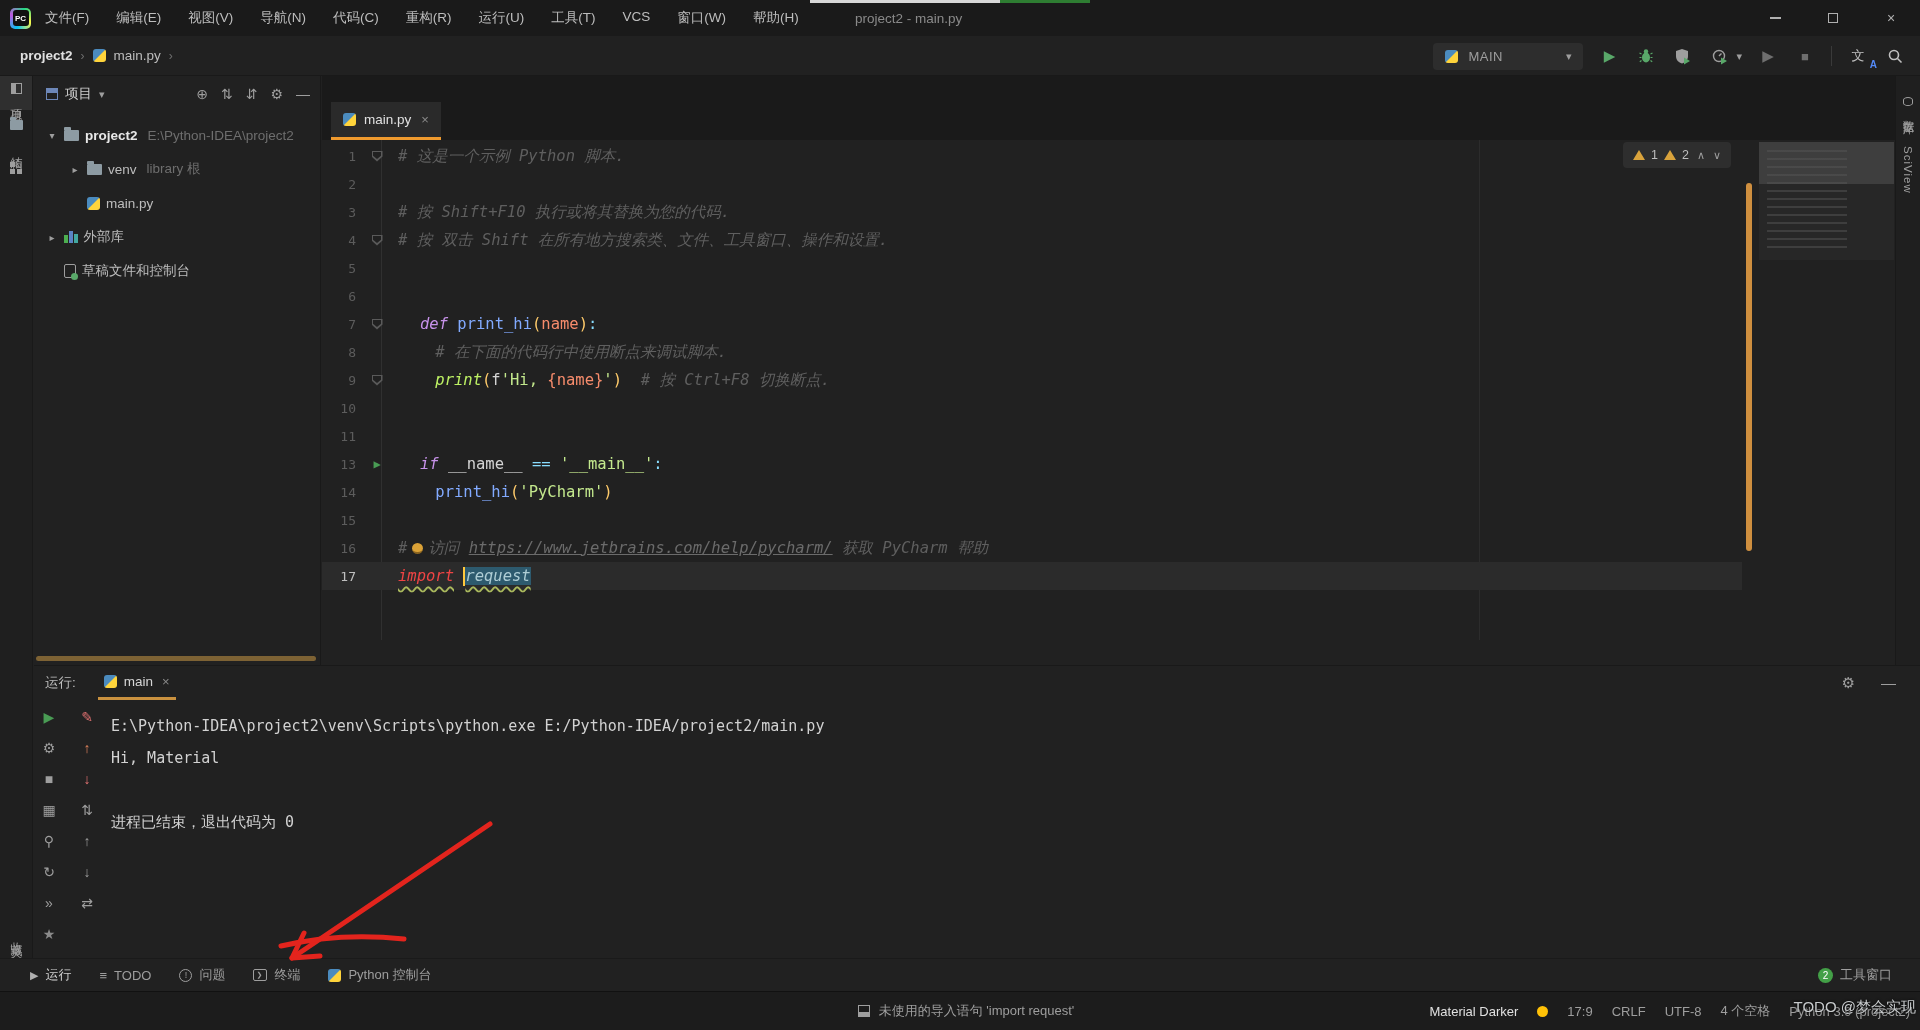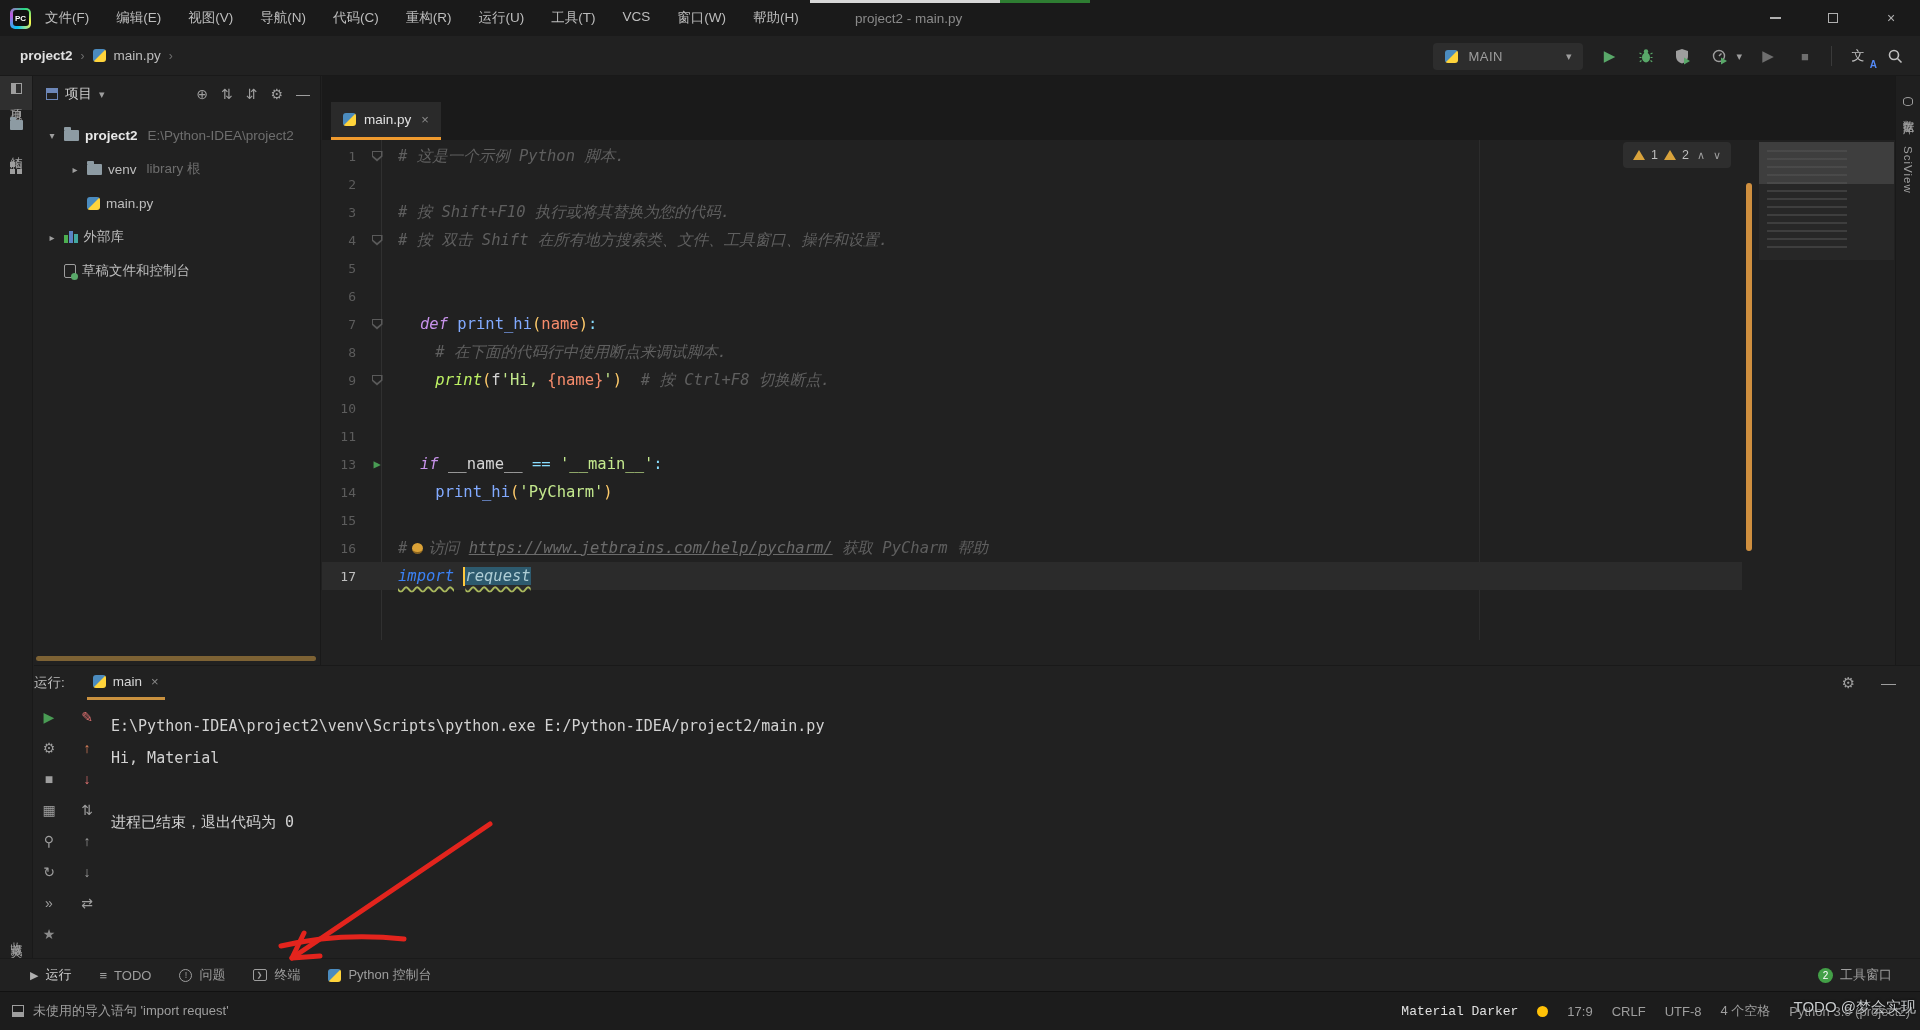--- a/index.html
+++ b/index.html
@@ -112,21 +112,21 @@
   .cm{color:#5f5f5f;font-style:italic;}
   .cml{color:#6b6b6b;font-style:italic;text-decoration:underline;}
   .kw{color:#c792ea;font-style:italic;margin-left:22px;}
   .fn{color:#82aaff;}
   .fni{color:#bef264;font-style:italic;}
   .br{color:#ffcb6b;}
   .pr{color:#f78c6c;}
   .op{color:#89ddff;}
   .st{color:#c3e88d;}
   .pl{color:#d4d4d4;}
-  .gh{color:#3b82f6;font-style:italic;}
+  .gh{color:#ef4444;font-style:italic;}
   .wv{text-decoration-line:underline;text-decoration-style:wavy;text-decoration-color:#a9b85c;
     text-underline-offset:5px;text-decoration-thickness:1.5px;}
   .sel{background:#2d5a6e;color:#aecdd5;}
   .bulb{display:inline-block;width:11px;height:11px;border-radius:50%;background:#dba237;
     margin:0 5px -1px 5px;border-bottom:2px solid #8a6420;}
   .caret{display:inline-block;width:2px;height:19px;background:#ffc83d;vertical-align:middle;}
   #ed-scroll-thumb{position:absolute;left:1424px;top:107px;width:6px;height:368px;background:#cf8f3f;border-radius:3px;}
   #inspect-widget{position:absolute;left:1301px;top:66px;height:26px;background:#2e2e2e;border-radius:4px;
     display:flex;align-items:center;gap:6px;padding:0 10px;font-size:12.5px;color:#bdbdbd;}
   .warn-tri{width:0;height:0;border-left:6px solid transparent;border-right:6px solid transparent;
@@ -141,21 +141,21 @@
   
   #right-stripe{position:absolute;right:0;top:76px;width:25px;bottom:72px;background:#1f1f1f;
     border-left:1px solid #191919;display:flex;flex-direction:column;align-items:center;gap:18px;padding-top:14px;}
   .ic-db{width:10px;height:9px;border:1.5px solid #9e9e9e;border-radius:5px/3px;}
   .vtext-sm{writing-mode:vertical-rl;font-size:11.5px;color:#9e9e9e;letter-spacing:1px;}
 
   
   #run-panel{position:absolute;left:34px;top:665px;width:1886px;height:293px;background:#212121;
     border-top:1px solid #191919;}
   #rp-header{height:34px;display:flex;align-items:center;font-size:13.5px;}
-  #rp-label{color:#bdbdbd;}
+  #rp-label{margin-left:11px;color:#bdbdbd;}
   #rp-tab{margin-left:22px;height:34px;display:flex;align-items:center;gap:7px;padding:0 6px;
     border-bottom:3px solid #c9913f;color:#d6d6d6;}
   #rp-actions{position:absolute;right:24px;top:8px;display:flex;gap:26px;color:#9e9e9e;font-size:15px;}
   .rp-col{position:absolute;top:44px;display:flex;flex-direction:column;gap:17px;align-items:center;}
   #rp-col-a{left:4px;width:22px;}
   #rp-col-b{left:42px;width:22px;}
   .rp-ic{font-size:14px;line-height:1;}
   #console-lines{position:absolute;left:77px;top:44px;font-family:"DejaVu Sans Mono",monospace;
     font-size:15px;color:#d2d2d2;line-height:32px;white-space:pre;}
 
@@ -169,26 +169,26 @@
   .bb-prob{width:13px;height:13px;border:1.5px solid #9e9e9e;border-radius:50%;display:flex;
     align-items:center;justify-content:center;font-size:9px;color:#9e9e9e;}
   .bb-term{width:14px;height:12px;border:1.5px solid #9e9e9e;border-radius:2px;position:relative;font-size:7px;
     display:flex;align-items:center;padding-left:2px;color:#9e9e9e;}
   #event-log{margin-left:auto;margin-right:28px;display:flex;align-items:center;gap:7px;}
   .badge{width:15px;height:15px;border-radius:50%;background:#43a047;color:#fff;font-size:10px;
     display:flex;align-items:center;justify-content:center;}
 
   
   #status-bar{position:absolute;left:0;top:991px;width:1920px;height:39px;background:#1c1c1c;
-    border-top:1px solid #111;display:flex;align-items:center;font-size:13px;color:#9e9e9e;}
+    border-top:1px solid #111;display:flex;align-items:center;font-size:13px;color:#9e9e9e;justify-content:center;}
   #sb-left{display:flex;align-items:center;gap:9px;margin-left:12px;}
   .sb-ic{width:12px;height:12px;border:1.5px solid #9e9e9e;position:relative;}
   .sb-ic::after{content:"";position:absolute;left:0;bottom:0;width:100%;height:4px;background:#9e9e9e;}
   #sb-right{position:absolute;right:10px;top:0;height:38px;display:flex;align-items:center;gap:19px;}
-  #sb-theme{color:#e0e0e0;font-family:Liberation Mono, monospace;}
+  #sb-theme{color:#e0e0e0;}
   .sb-dot{width:11px;height:11px;border-radius:50%;background:#ffc107;}
   #watermark{position:absolute;right:4px;top:998px;font-size:15px;color:#c7cacc;z-index:60;
     text-shadow:0 0 3px #000;}
 
   
   #annotation{position:absolute;left:0;top:0;width:1920px;height:1030px;z-index:50;pointer-events:none;}
 </style>
 </head>
 <body>
 

